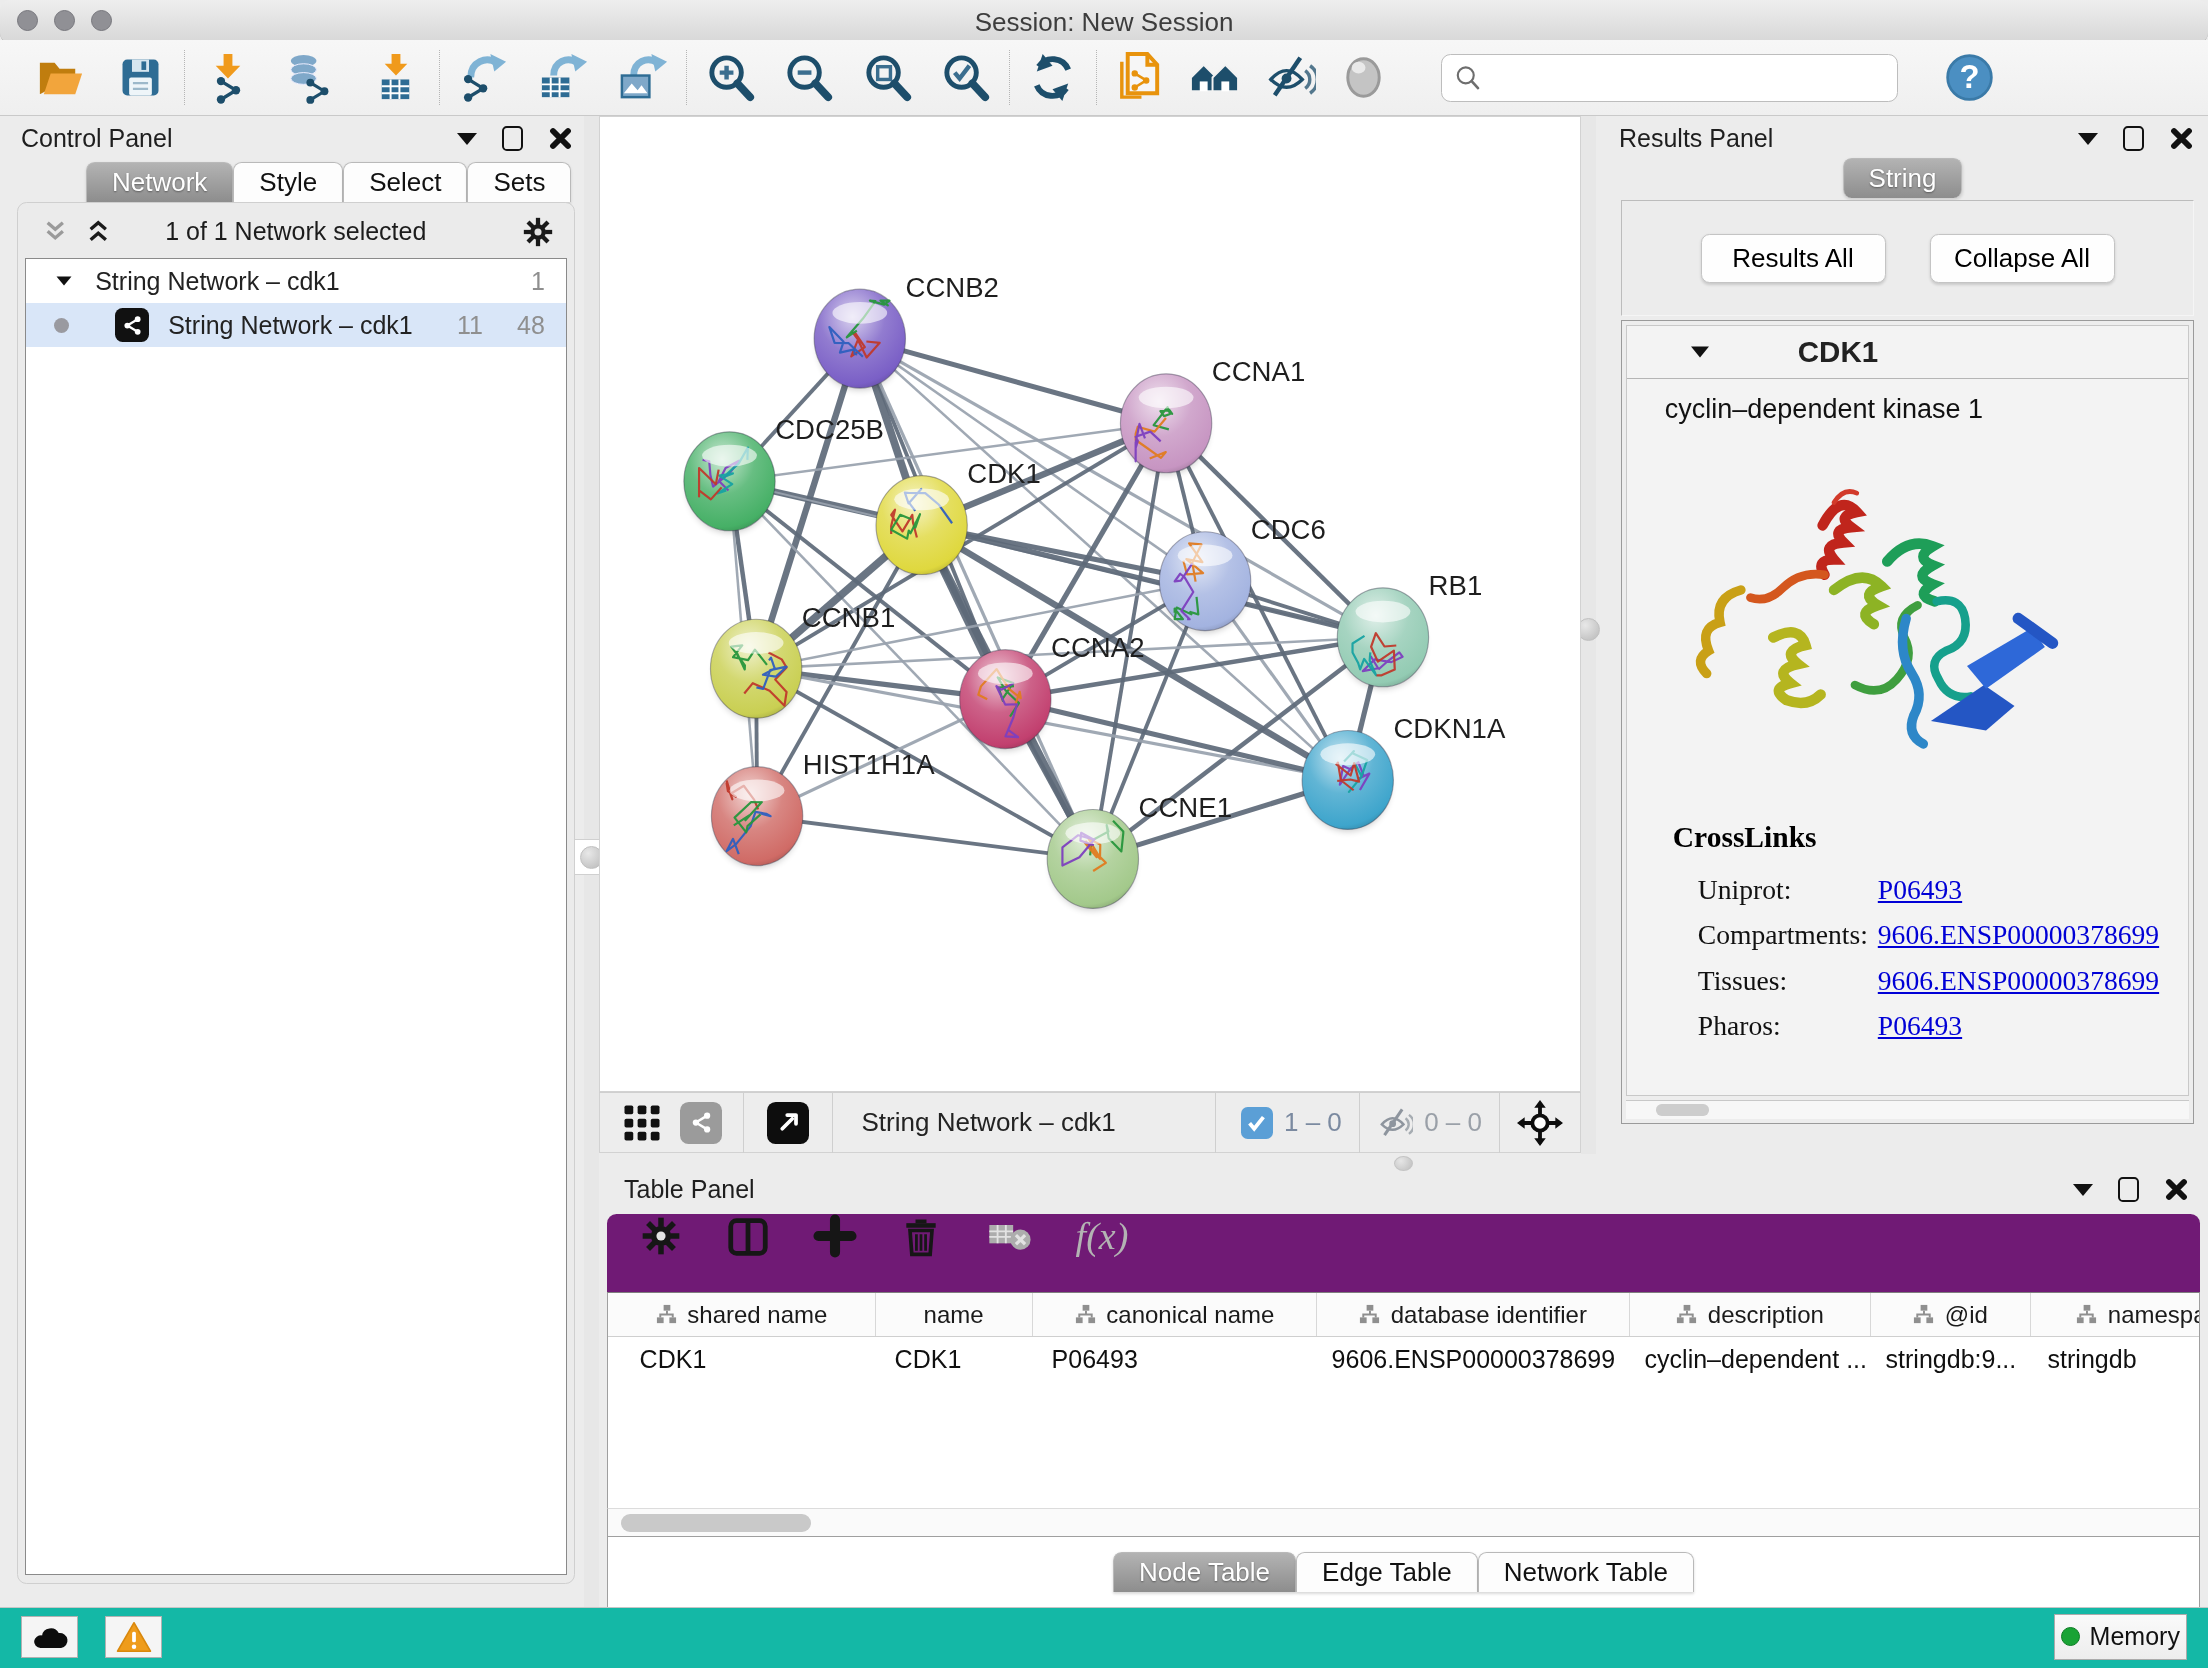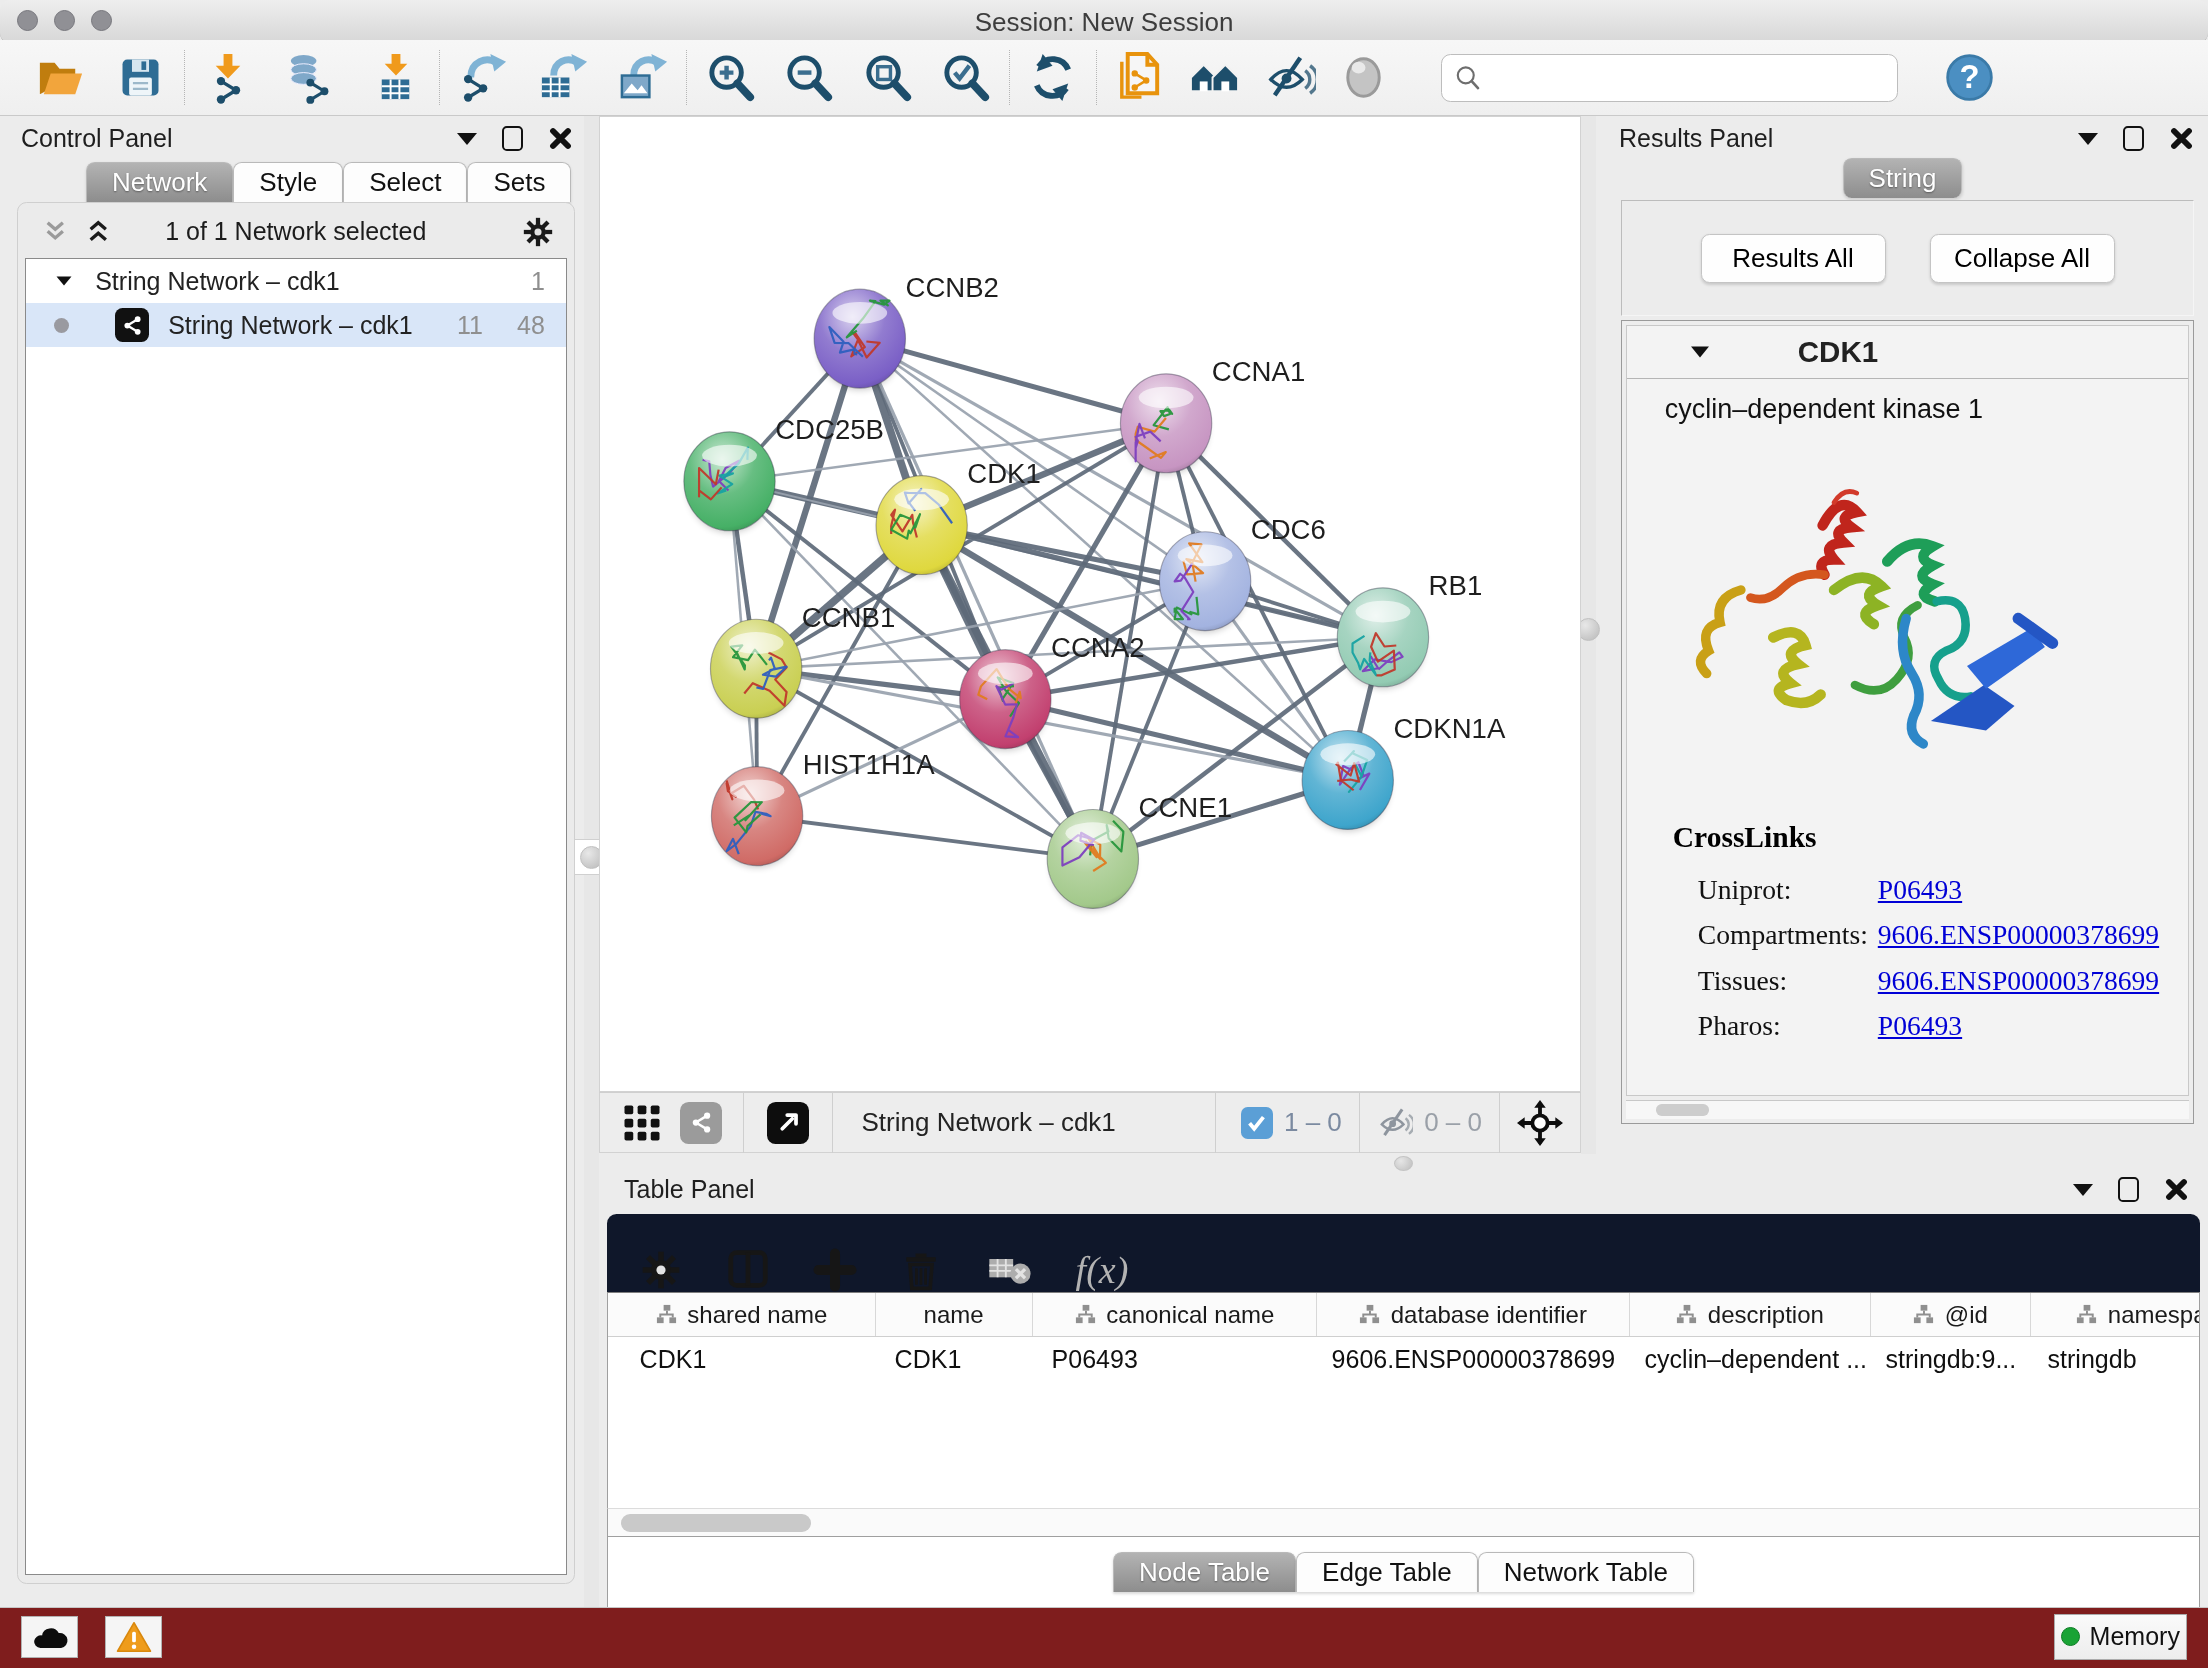--- a/index.html
+++ b/index.html
@@ -114,42 +114,42 @@
   .rp-cross td.val a { color:#0000d6; }
   .rp-scroll { position:absolute; left:3.8px; right:3.8px; bottom:3.8px; height:19px; background:#f7f7f7;
     border-top:1px solid #c8c8c8; }
   .rp-scroll .thumb { position:absolute; left:30px; top:2.9px; width:53px; height:12.4px; background:#cdcdcd; border-radius:5.7px; }
 
   
   .table-panel { position:absolute; left:599px; top:1168px; width:1609px; height:439px; }
   .tp-header { position:absolute; left:25px; right:19px; top:3.8px; height:36px; display:flex; align-items:center; }
   .tp-header .panel-ctrls { margin-left:auto; }
   .tp-toolbar { position:absolute; left:7.6px; right:7.6px; top:46px; height:78px;
-    background:#0f172a; border-radius:9.5px 9.5px 0 0; display:flex; align-items:flex-end; gap:42px; padding-left:32px; }
+    background:#701a75; border-radius:9.5px 9.5px 0 0; display:flex; align-items:flex-start; gap:42px; padding-left:32px; }
   .fx { font-family:"Liberation Serif", serif; font-style:italic; font-size:38px; color:#b3b3b3; }
   .tp-table { position:absolute; left:7.6px; right:8px; top:124px; height:461px; max-height:461px;
     background:#fff; border:1px solid #9f9f9f; border-top:1.9px solid #7e7e7e; overflow:hidden; height:459px; }
   .tp-cols { display:flex; height:44px; border-bottom:1px solid #cfcfcf; background:#fbfbfb; }
   .tp-col { display:flex; align-items:center; justify-content:center; gap:9.5px;
     font-size:24px; color:#1a1a1a; border-right:1px solid #d8d8d8; flex:none; }
   .tp-rowvals { display:flex; height:44px; }
   .tp-cell { font-size:25px; color:#101010; flex:none; display:flex; align-items:center; padding-left:19px; white-space:nowrap; overflow:hidden; }
   .tp-hscroll { position:absolute; left:7.6px; right:7.6px; top:554px; height:28.5px; background:#fafafa;
     border:1px solid #9f9f9f; border-top:1px solid #dcdcdc; }
   .tp-hscroll .thumb { position:absolute; left:13.3px; top:4.8px; width:190px; height:18px; background:#c9c9c9; border-radius:9.5px; }
   .tp-tabs { position:absolute; left:0; right:0; top:384px; display:flex; justify-content:center; }
   .tp-tabs .tab { box-shadow:0 1.9px 2.9px rgba(0,0,0,.15); }
 
   
   .tp-table { top:124px; height:340px; }
   .tp-hscroll { top:340px; }
 
   
   .statusbar { position:absolute; left:0; top:1607px; width:2208px; height:61px;
-    background:#7f1d1d; border-top:1px solid #c6c6c6; }
+    background:#14b8a6; border-top:1px solid #c6c6c6; }
   .sb-btn { position:absolute; top:7.6px; width:57px; height:42px; background:#f5f5f5;
     border:1px solid #b2b2b2; display:flex; align-items:center; justify-content:center; }
   .sb-cloud { left:21px; }
   .sb-warn { left:105px; }
   .sb-memory { position:absolute; right:21px; top:5.7px; width:133px; height:46px;
     background:linear-gradient(#fafafa,#ededed); border:1px solid #ababab;
     display:flex; align-items:center; justify-content:center; gap:9.5px; font-size:25px; color:#111; }
   .mem-dot { width:19px; height:19px; border-radius:50%; background:#19a335; border:1px solid #0d7d24; }
 
   a { text-decoration:underline; }

